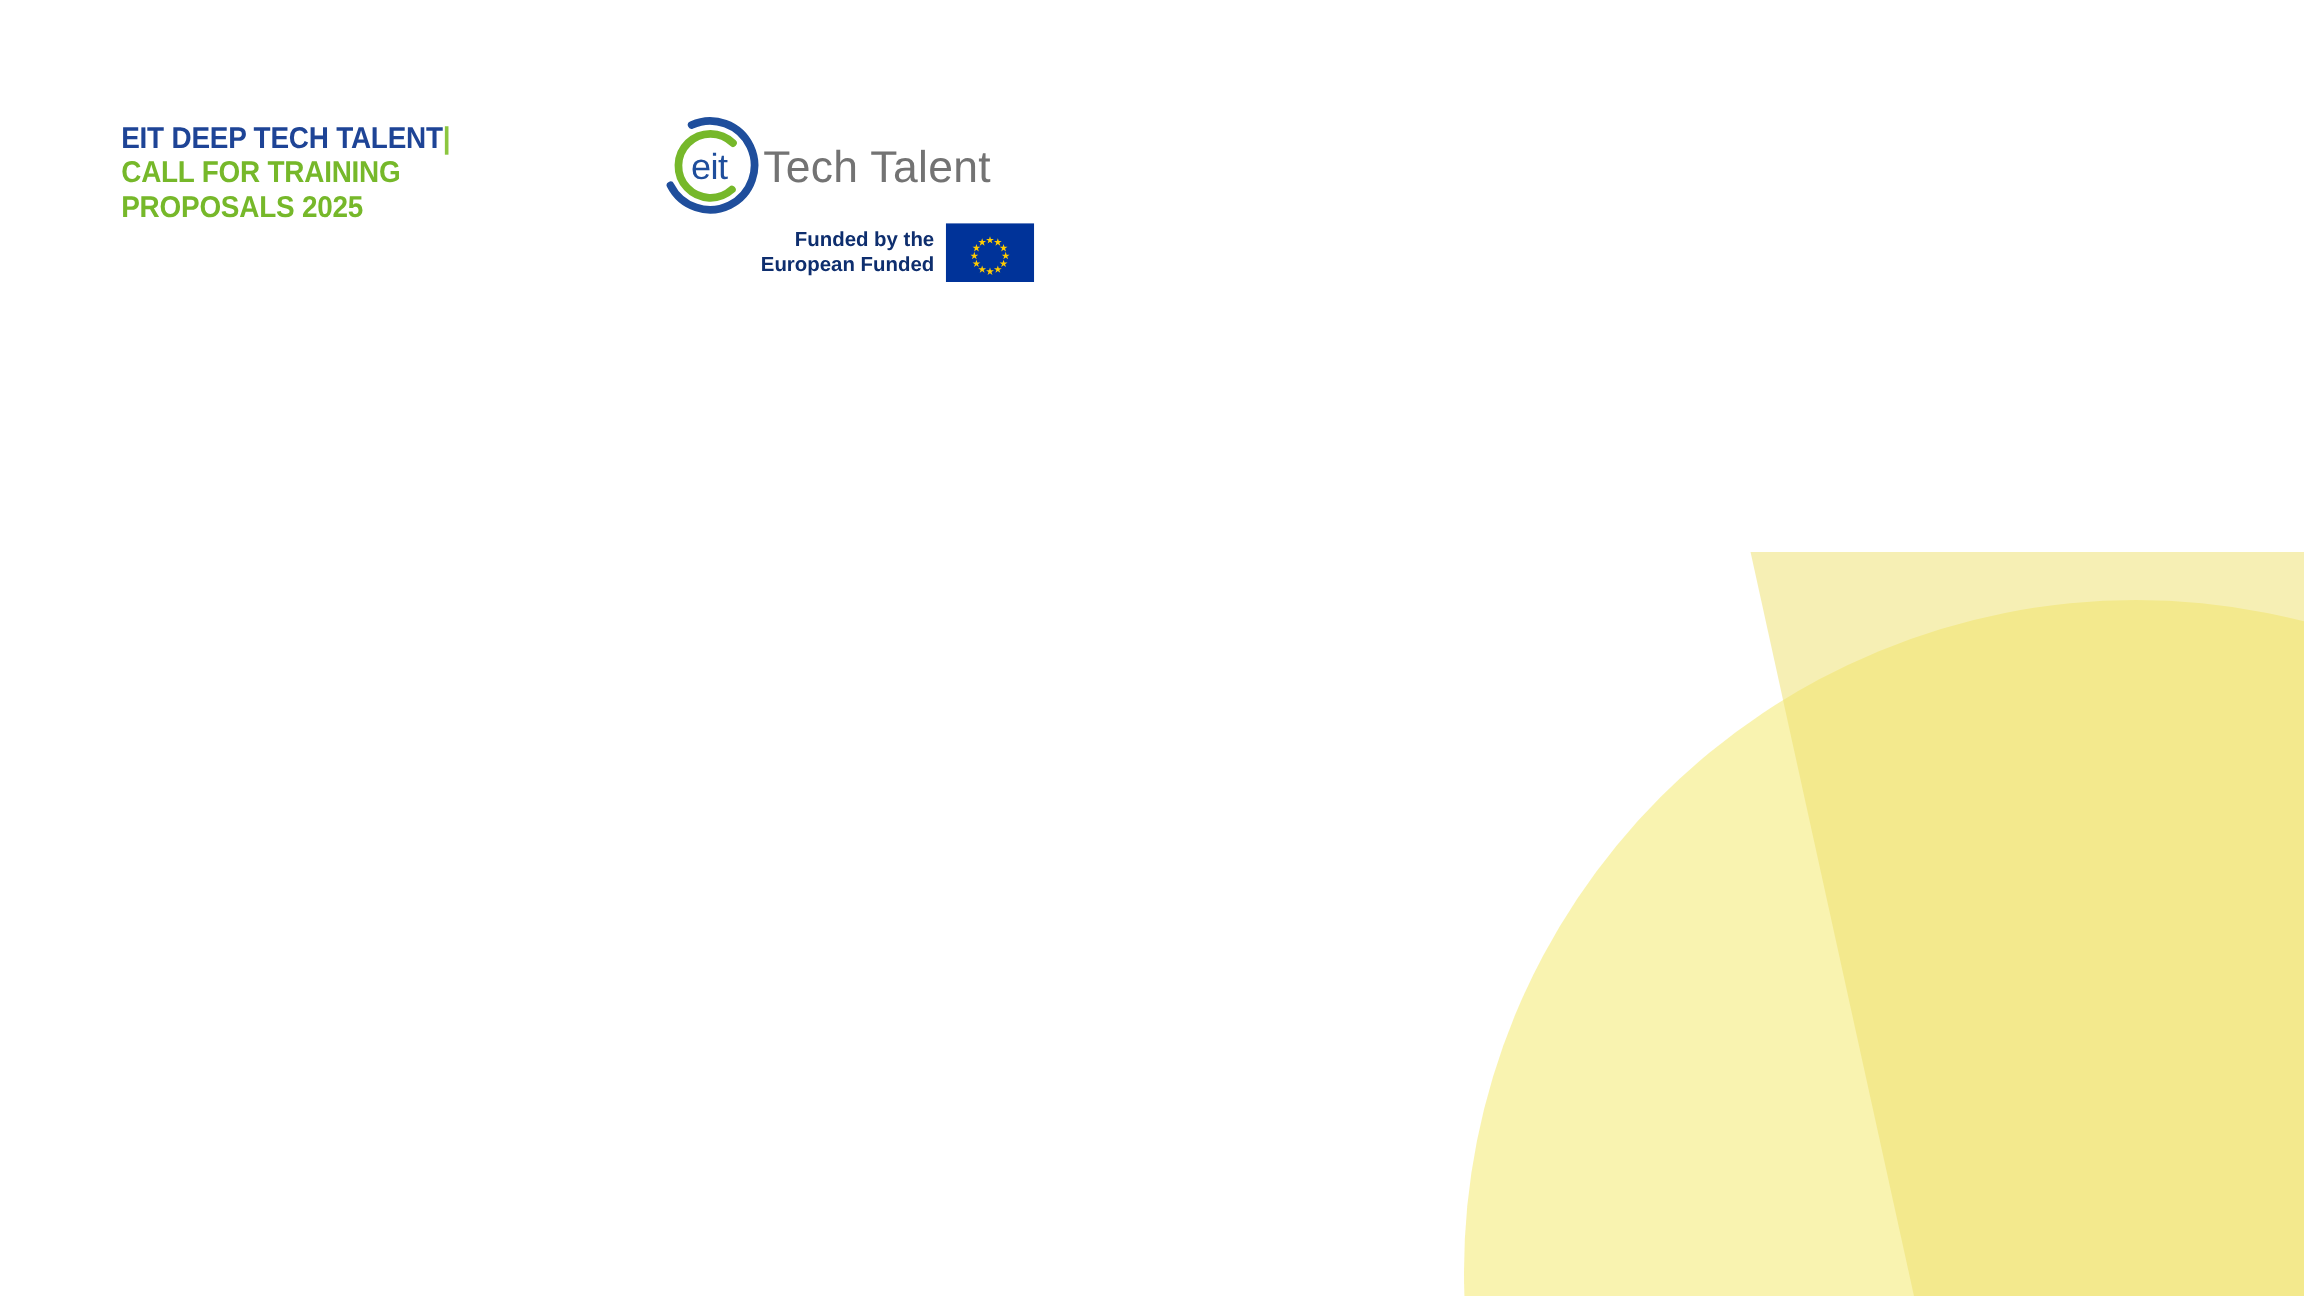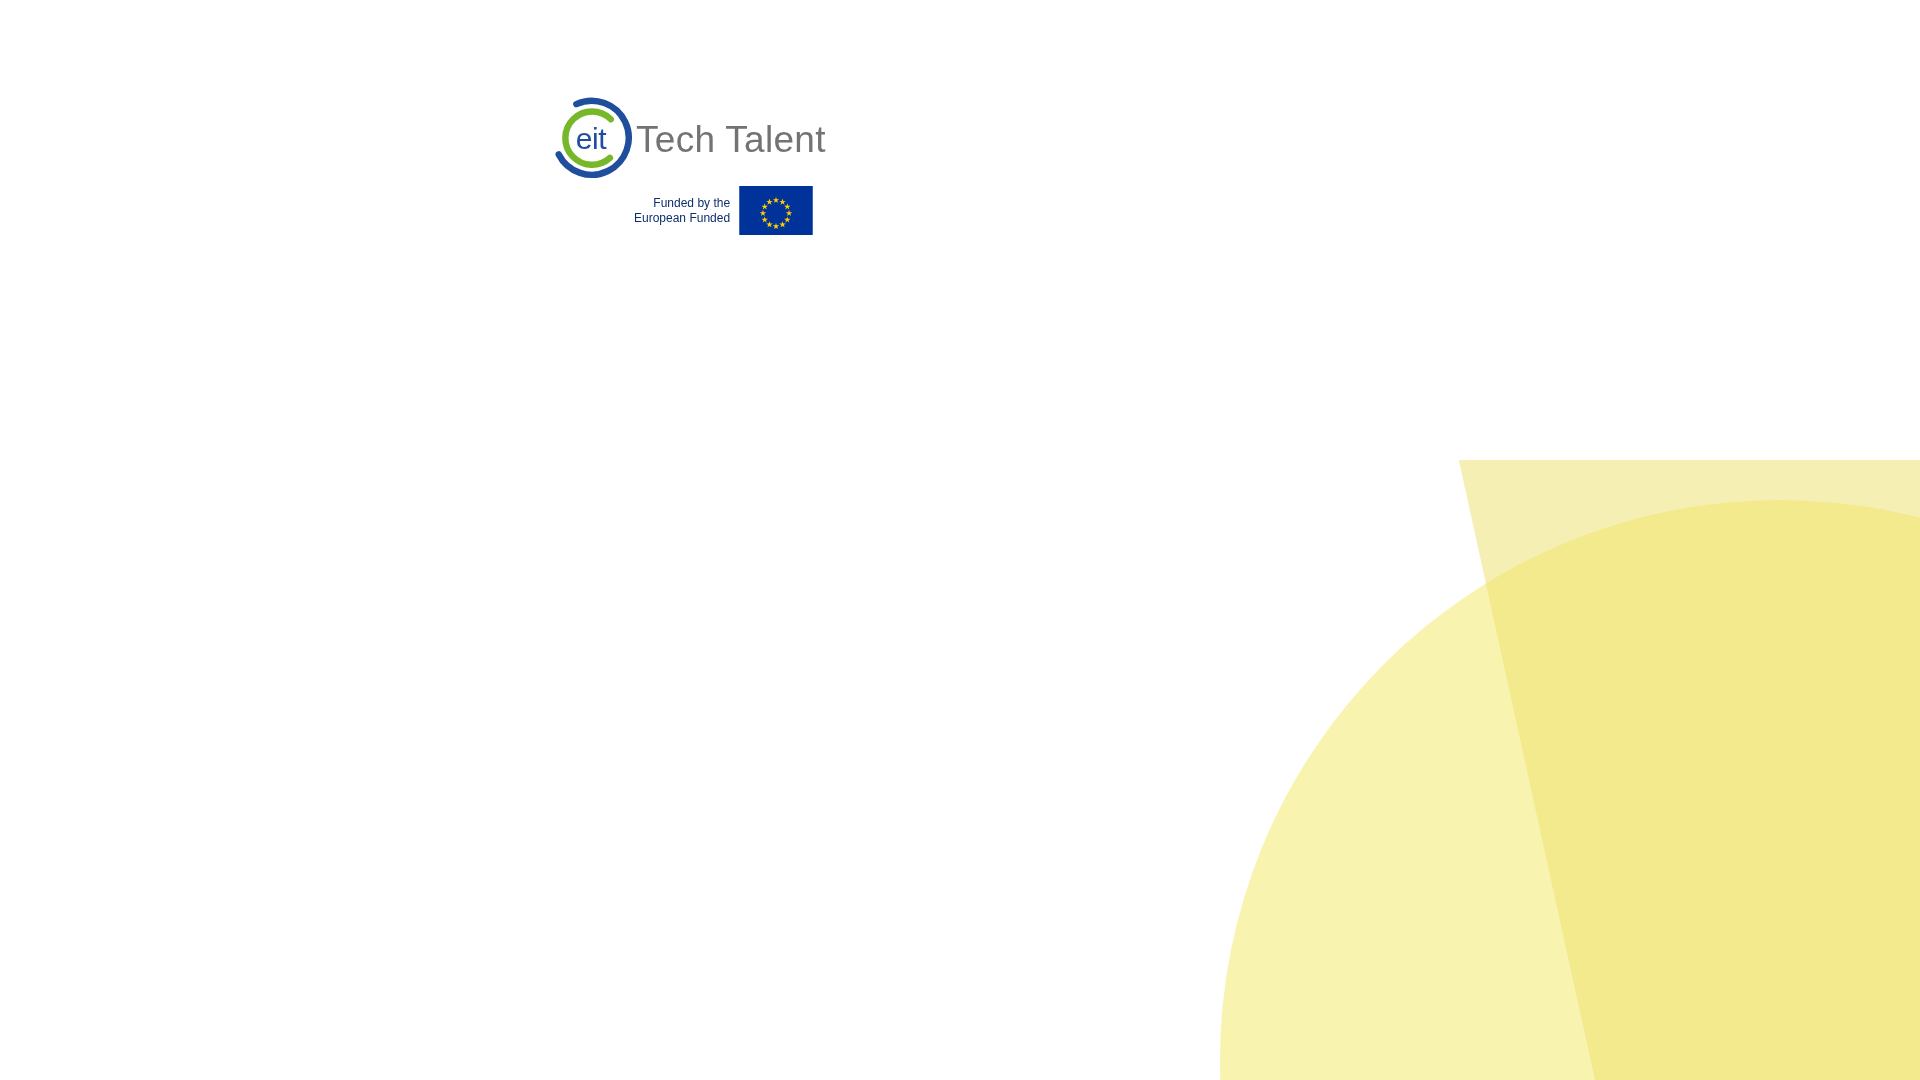--- a/index.html
+++ b/index.html
@@ -86,25 +86,26 @@
 
   .funding {
     display: flex;
     align-items: center;
     gap: 9px;
     margin-top: 4px;
     margin-left: 86px;
   }
   .funding-text {
     color: #0E2E6E;
-    font-size: 12px;
+    font-size: 17px;
     line-height: 1.18;
     font-family: "Liberation Sans", sans-serif;
     text-align: right;
     white-space: nowrap;
+    font-weight: bold;
   }
   .funding-text span { display: block; }
   .eu-flag {
     width: 74px;
     height: 49px;
     flex: 0 0 74px;
   }
   .eu-flag svg { display: block; width: 100%; height: 100%; }
 
   
@@ -135,20 +136,27 @@
 
   <div class="decor-layer">
     <svg viewBox="0 0 900 620" preserveAspectRatio="none" aria-hidden="true">
 
       <circle cx="760" cy="600" r="560" fill="#F6EE92" opacity="0.72"></circle>
 
       <path d="M 430 -40 L 900 -40 L 900 620 L 575 620 Z" fill="#EDE06A" opacity="0.50"></path>
     </svg>
   </div>
 
+  <div class="header">
+    <div class="kicker">
+      <span class="kicker-line"><span class="kicker-blue">EIT DEEP TECH TALENT</span><span class="kicker-pipe">|</span></span>
+      <span class="kicker-line kicker-green">CALL FOR TRAINING</span>
+      <span class="kicker-line kicker-green">PROPOSALS 2025</span>
+    </div>
+  </div>
 
   <div class="logo-block">
     <div class="logo-top">
       <div class="logo-mark">
         <svg viewBox="0 0 100 100" aria-hidden="true">
 
           <path d="M 33 9.5 A 43 43 0 1 1 12.5 68" fill="none" stroke="#1F4E9C" stroke-width="7.5" stroke-linecap="round"></path>
 
           <path d="M 73 27 A 31 31 0 1 0 72 72" fill="none" stroke="#76B82A" stroke-width="7.5" stroke-linecap="round"></path>
           <text x="50" y="62" text-anchor="middle" font-family="Liberation Sans, sans-serif" font-size="35" fill="#1F4E9C" letter-spacing="-0.5">eit</text>

